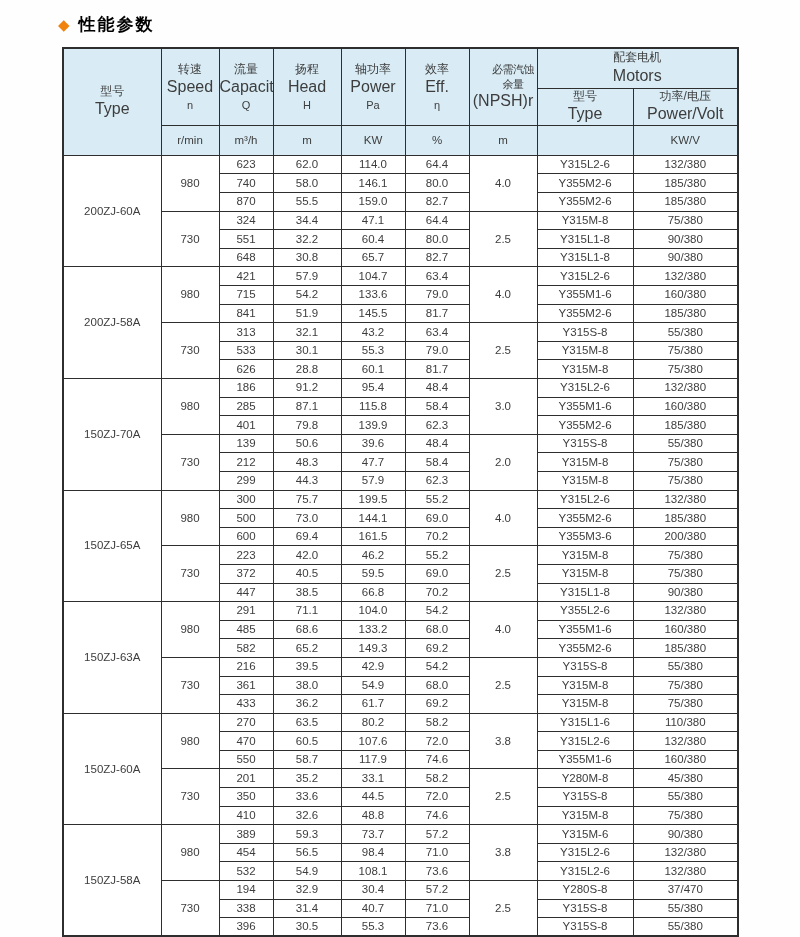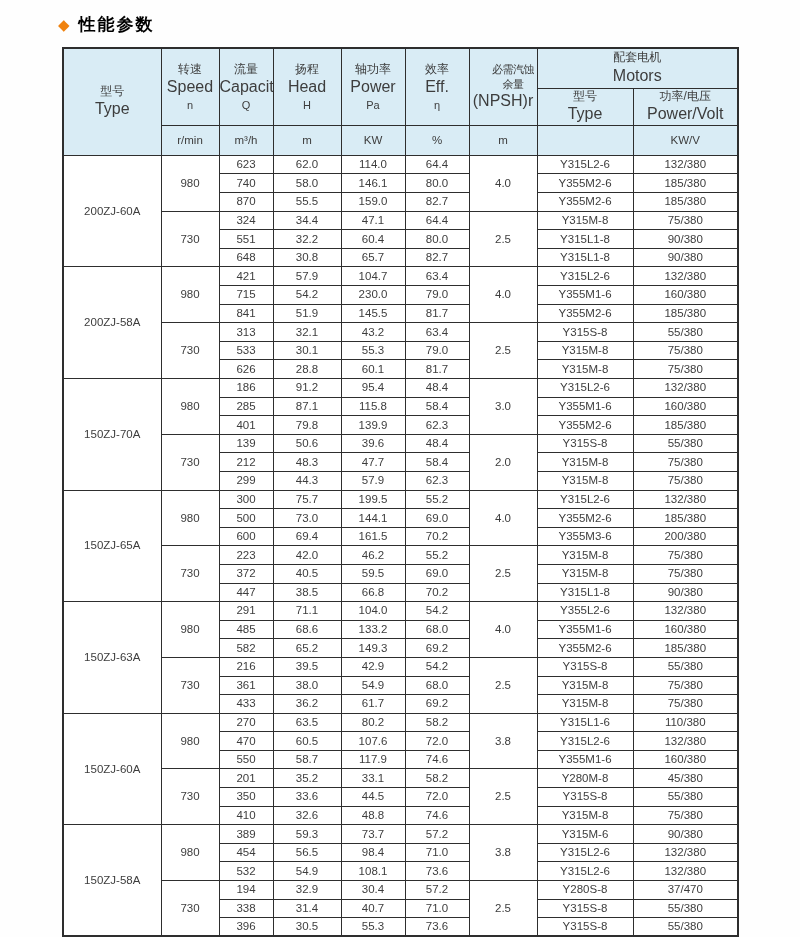--- a/index.html
+++ b/index.html
@@ -209,21 +209,21 @@
           <td>57.9</td>
           <td>104.7</td>
           <td>63.4</td>
           <td rowspan="3">4.0</td>
           <td>Y315L2-6</td>
           <td>132/380</td>
         </tr>
         <tr>
           <td>715</td>
           <td>54.2</td>
-          <td>230.0</td>
+          <td>133.6</td>
           <td>79.0</td>
           <td>Y355M1-6</td>
           <td>160/380</td>
         </tr>
         <tr>
           <td>841</td>
           <td>51.9</td>
           <td>145.5</td>
           <td>81.7</td>
           <td>Y355M2-6</td>

